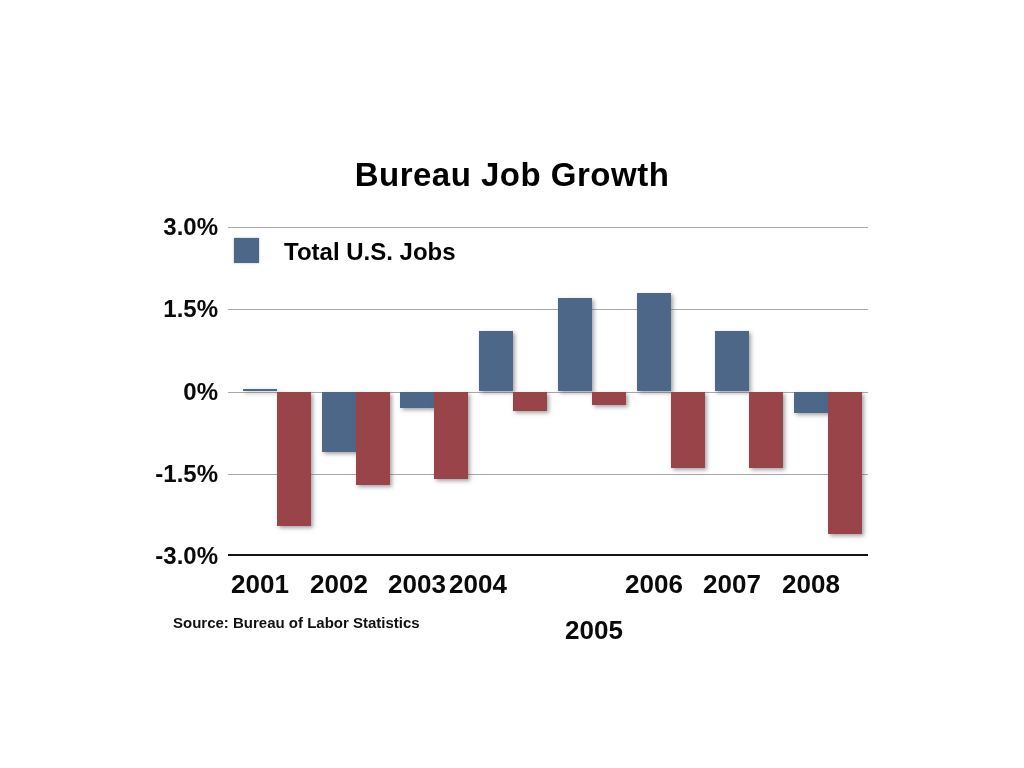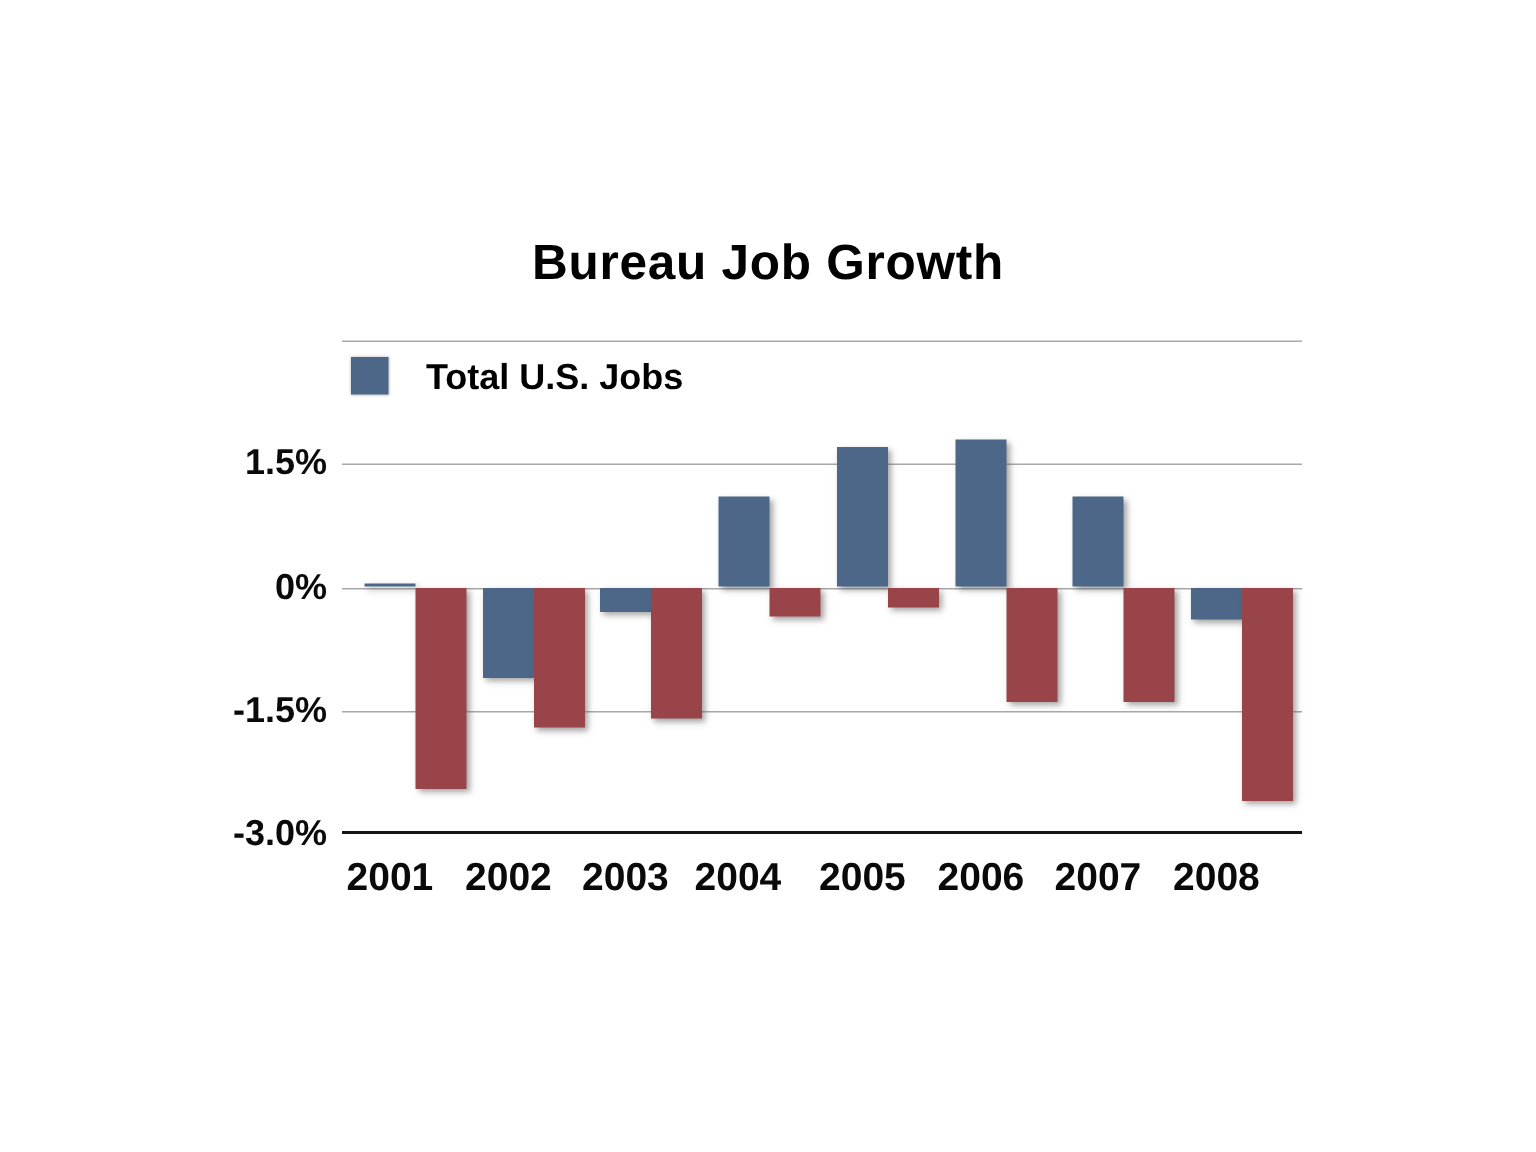--- a/index.html
+++ b/index.html
@@ -116,26 +116,28 @@
       <div class="bar" title="Total U.S. Jobs 2005: 1.7%" style="left: 330px; height: 93.2167px; top: 71.2833px; background: rgb(77, 103, 136);"></div>
       <div class="bar" title="Michigan Jobs 2005: -0.25%" style="left: 364px; height: 13.7083px; top: 164.5px; background: rgb(152, 68, 73);"></div>
       <div class="bar" title="Total U.S. Jobs 2006: 1.8%" style="left: 409px; height: 98.7px; top: 65.8px; background: rgb(77, 103, 136);"></div>
       <div class="bar" title="Michigan Jobs 2006: -1.4%" style="left: 443px; height: 76.7667px; top: 164.5px; background: rgb(152, 68, 73);"></div>
       <div class="bar" title="Total U.S. Jobs 2007: 1.1%" style="left: 487px; height: 60.3167px; top: 104.183px; background: rgb(77, 103, 136);"></div>
       <div class="bar" title="Michigan Jobs 2007: -1.4%" style="left: 521px; height: 76.7667px; top: 164.5px; background: rgb(152, 68, 73);"></div>
       <div class="bar" title="Total U.S. Jobs 2008: -0.4%" style="left: 566px; height: 21.9333px; top: 164.5px; background: rgb(77, 103, 136);"></div>
       <div class="bar" title="Michigan Jobs 2008: -2.6%" style="left: 600px; height: 142.567px; top: 164.5px; background: rgb(152, 68, 73);"></div>
     </div>
 
+  <div class="source">Source: Bureau of Labor Statistics</div>
 
+<div class="y-tick-label" style="top: 213px;">3.0%</div>
     <div class="y-tick-label" style="top: 295.25px;">1.5%</div>
     <div class="y-tick-label" style="top: 377.5px;">0%</div>
     <div class="y-tick-label" style="top: 459.75px;">-1.5%</div>
     <div class="y-tick-label" style="top: 542px;">-3.0%</div>
     <div class="x-tick-label" style="left: 231px;">2001</div>
     <div class="x-tick-label" style="left: 310px;">2002</div>
     <div class="x-tick-label" style="left: 388px;">2003</div>
-    <div class="x-tick-label" style="left: 463px;">2004</div>
-    <div class="x-tick-label" style="left: 546px;">2005</div>
+    <div class="x-tick-label" style="left: 449px;">2004</div>
+    <div class="x-tick-label" style="left: 565px; margin-top: 46px;">2005</div>
     <div class="x-tick-label" style="left: 625px;">2006</div>
     <div class="x-tick-label" style="left: 703px;">2007</div>
     <div class="x-tick-label" style="left: 782px;">2008</div>
   </div>
 
 </body></html>

